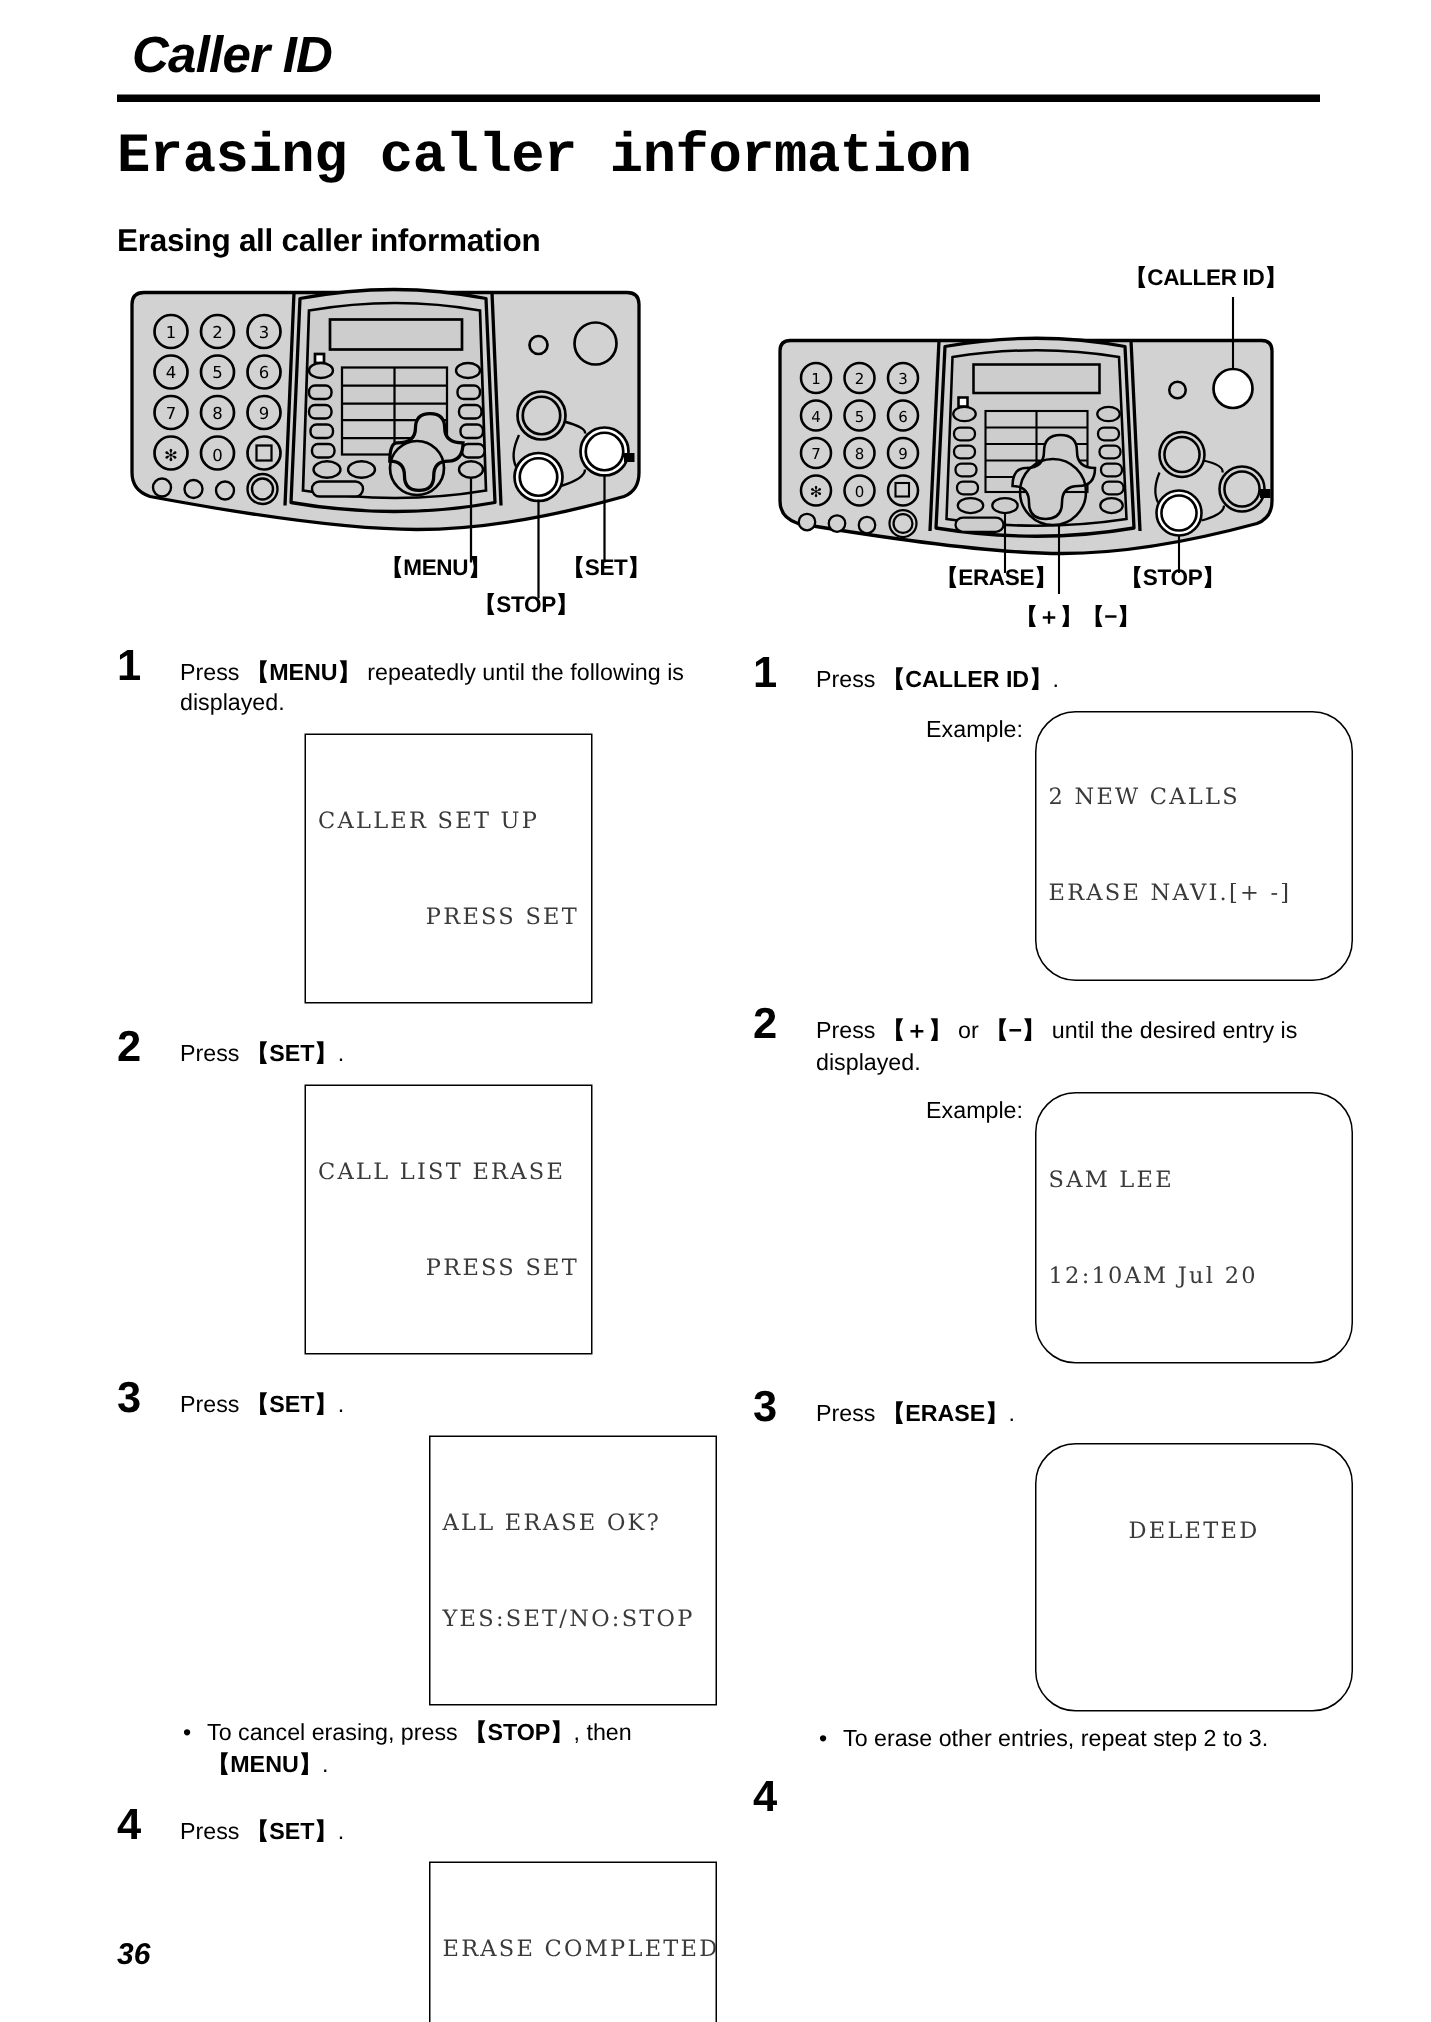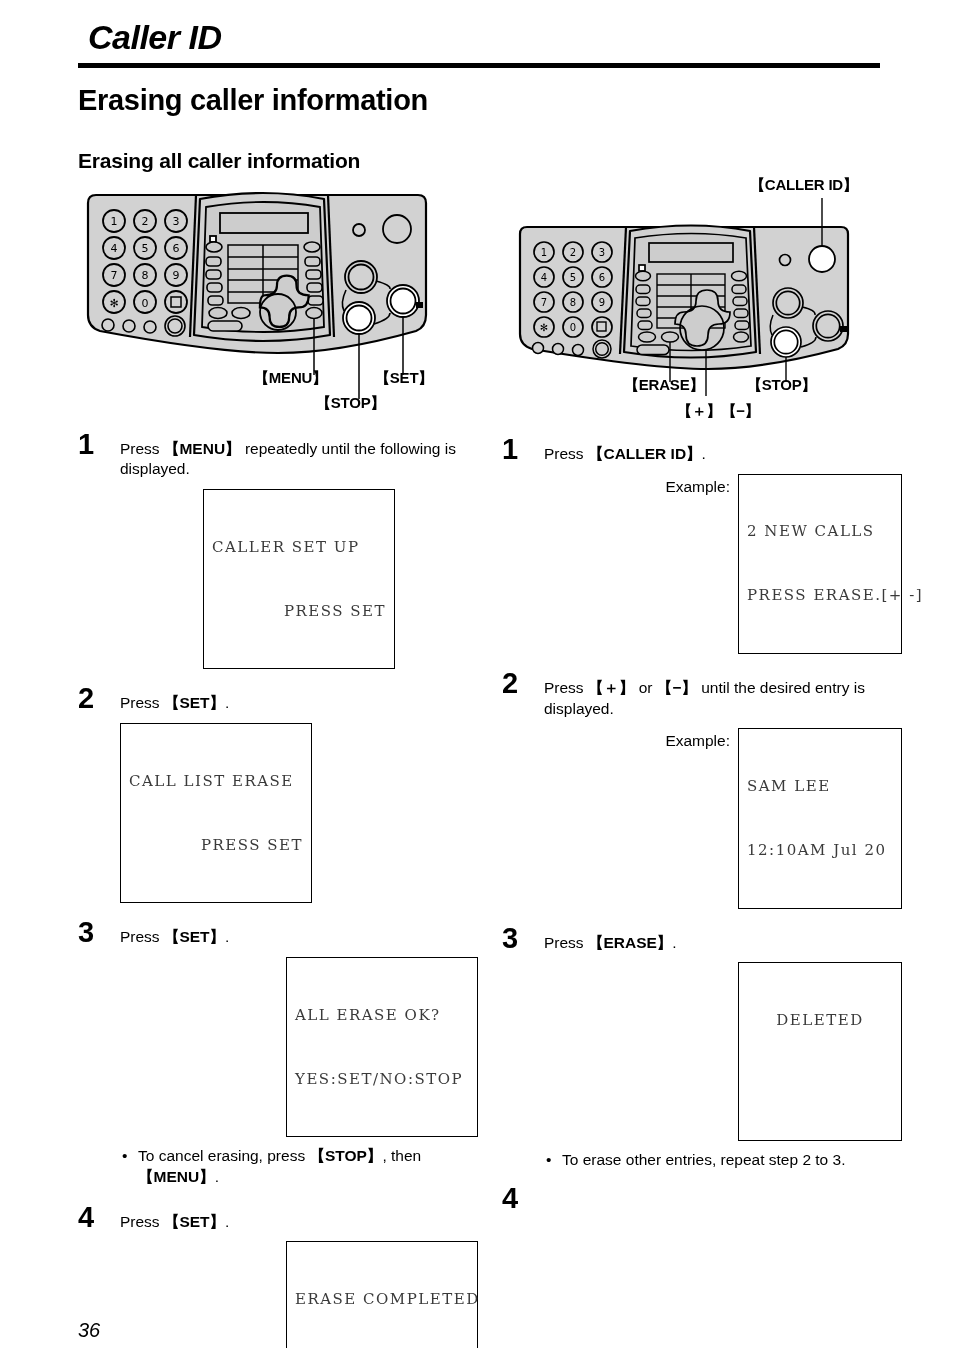--- a/index.html
+++ b/index.html
@@ -31,23 +31,24 @@
     left: 78px;
     top: 63px;
     width: 802px;
     height: 5px;
     background: #000;
   }
   #page-heading {
     position: absolute;
     left: 78px;
     top: 84px;
-    font-size: 29px;
+    font-size: 37px;
     font-weight: bold;
     letter-spacing: -0.3px;
+    font-family: Liberation Mono, monospace;
   }
 
   
   .column {
     position: absolute;
     top: 148px;
   }
   #left-column { left: 78px; width: 400px; }
   #right-column { left: 502px; width: 400px; }
 
@@ -119,42 +120,42 @@
     box-sizing: border-box;
     white-space: pre;
     color: #3a3a3a;
   }
   .lcd-line { display: block; min-height: 20px; }
   .lcd-right { text-align: right; }
   .lcd-center { text-align: center; }
 
   
   .lcd-w-left { width: 192px; }
-  .lcd-w-right { width: 164px; }
+  .lcd-w-right { width: 212px; border-radius: 27px; }
 
   
   .device-wrap { position: relative; }
 
   
   .callout {
     position: absolute;
     font-size: 15px;
     font-weight: bold;
     white-space: nowrap;
     letter-spacing: -0.2px;
   }
 
   
   #page-number {
     position: absolute;
     left: 78px;
-    top: 1319px;
+    top: 1292px;
     font-size: 20px;
     font-style: italic;
-    font-weight: normal;
+    font-weight: bold;
   }
 </style>
 </head>
 <body>
 
 <div id="chapter-title">Caller ID</div>
 <div id="header-rule"></div>
 <div id="page-heading">Erasing caller information</div>
 
 <div id="left-column" class="column">
@@ -304,21 +305,21 @@
         <span class="lcd-line lcd-right">PRESS SET</span>
       </div>
     </div>
   </div>
 
   <div class="step" style="margin-top:20px;">
     <div class="step-num">2</div>
     <div class="step-body">
       <span>Press </span><span class="key">【SET】</span><span>.</span>
     </div>
-    <div class="lcd-row" style="margin-left:42px; justify-content:flex-start;">
+    <div class="lcd-row" style="margin-left:42px; justify-content:center;">
       <div class="lcd lcd-w-left">
         <span class="lcd-line">CALL LIST ERASE</span>
         <span class="lcd-line lcd-right">PRESS SET</span>
       </div>
     </div>
   </div>
 
   <div class="step" style="margin-top:20px;">
     <div class="step-num">3</div>
     <div class="step-body">
@@ -476,21 +477,21 @@
 
   <div class="step" style="margin-top:48px;">
     <div class="step-num">1</div>
     <div class="step-body">
       <span>Press </span><span class="key">【CALLER ID】</span><span>.</span>
     </div>
     <div class="lcd-row" style="margin-left:42px; justify-content:flex-end;">
       <div class="lcd-label">Example:</div>
       <div class="lcd lcd-w-right">
         <span class="lcd-line">2 NEW CALLS</span>
-        <span class="lcd-line">PRESS ERASE.[+ -]</span>
+        <span class="lcd-line">ERASE NAVI.[+ -]</span>
       </div>
     </div>
   </div>
 
   <div class="step" style="margin-top:20px;">
     <div class="step-num">2</div>
     <div class="step-body">
       <span>Press </span><span class="key">【＋】</span><span> or </span><span class="key">【−】</span><span> until the desired entry is displayed.</span>
     </div>
     <div class="lcd-row" style="margin-left:42px; justify-content:flex-end;">

